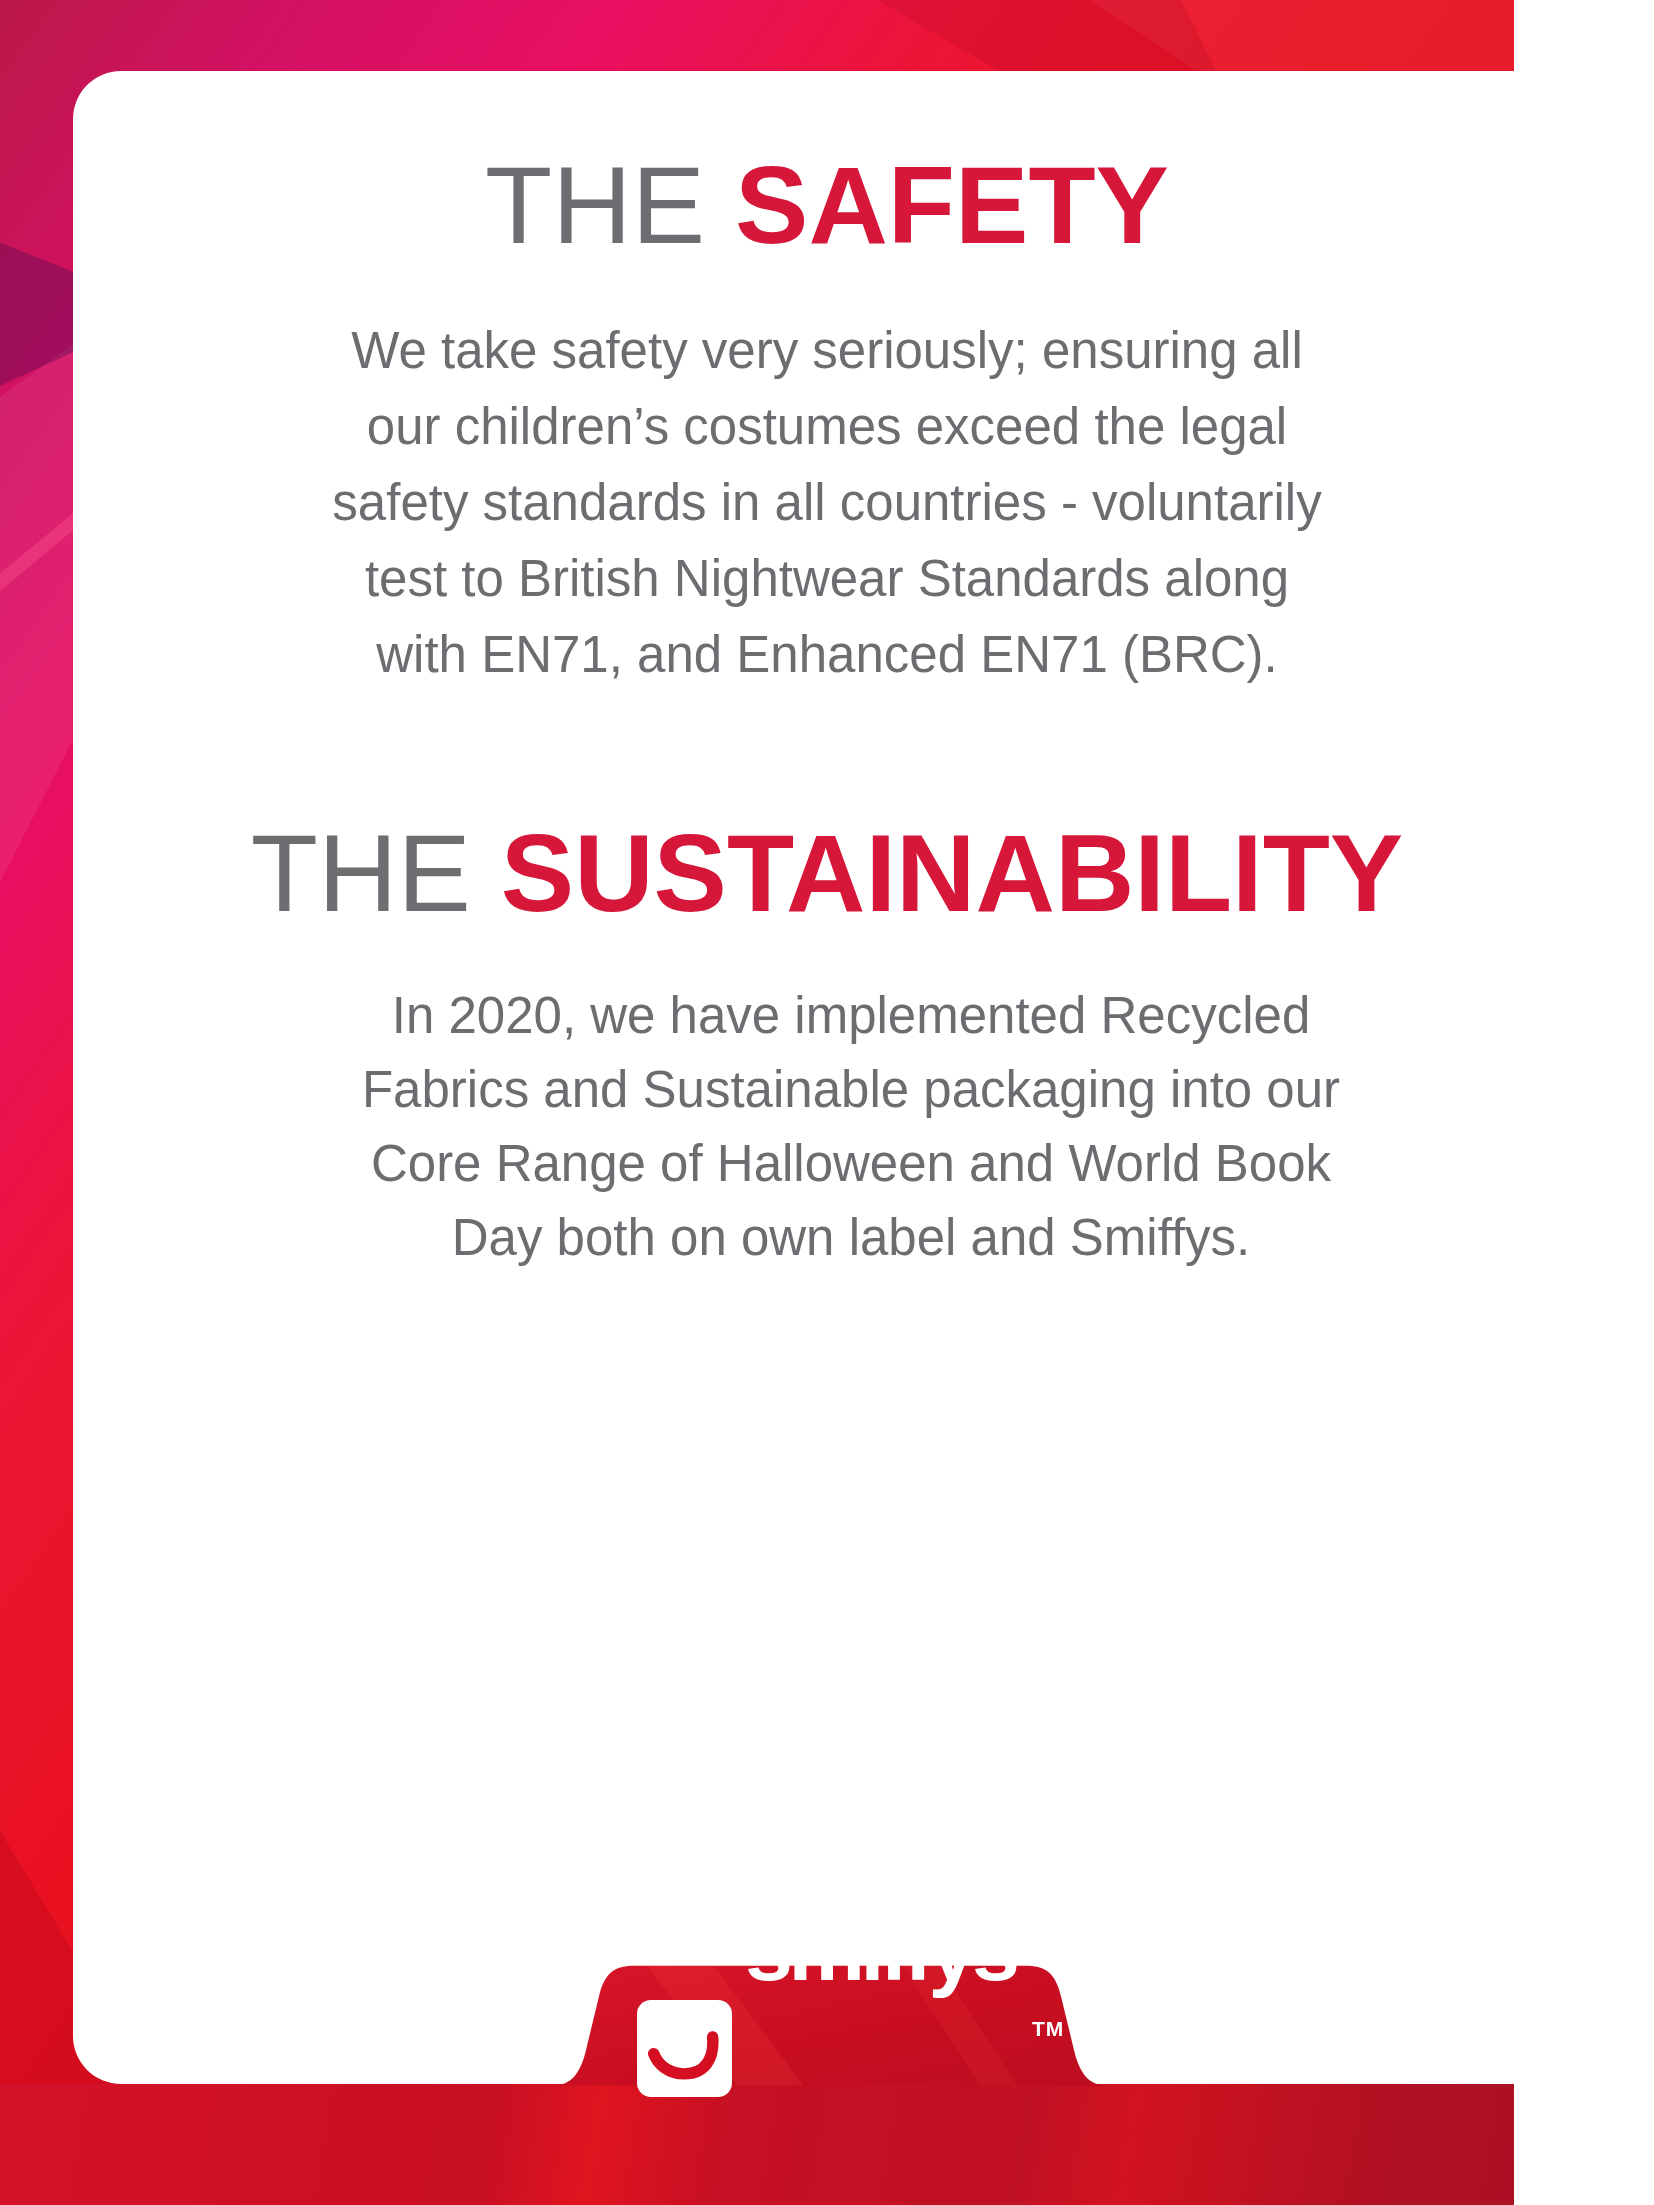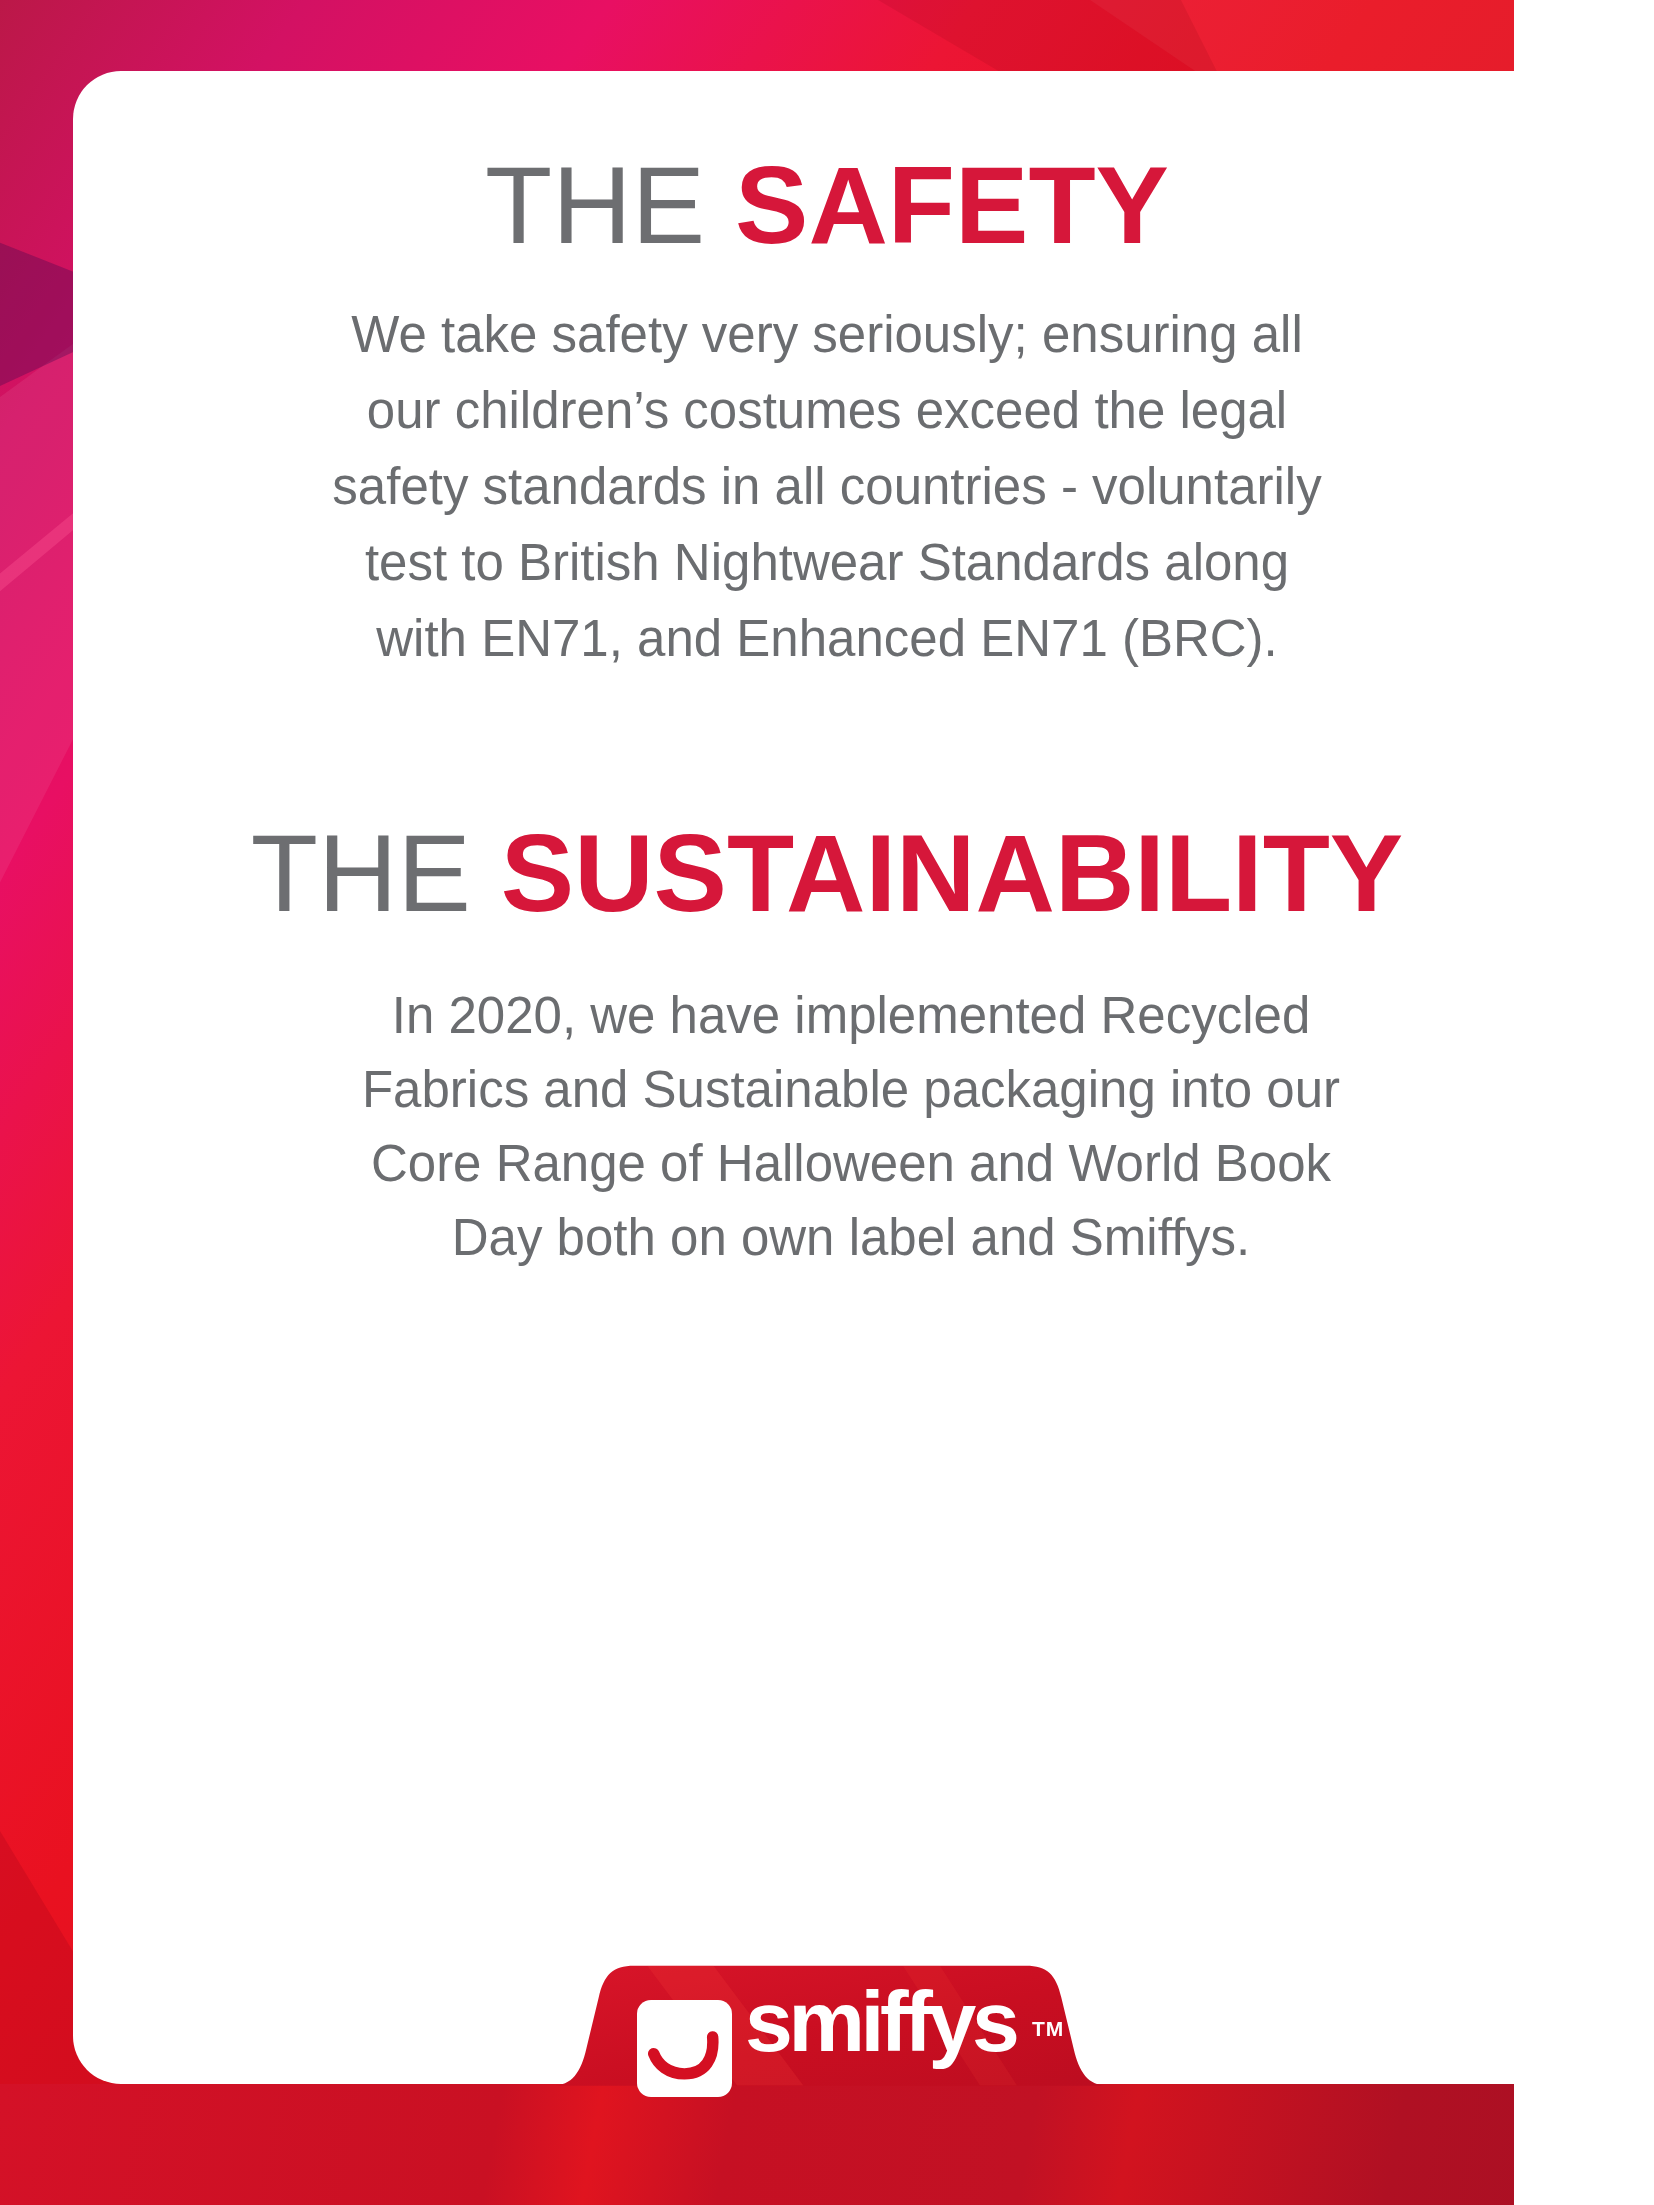--- a/index.html
+++ b/index.html
@@ -33,39 +33,39 @@
         background:var(--card_white);border-radius:48px;}
 
   .center-block{position:absolute;left:73px;width:1508px;text-align:center;}
 
   .h1{top:145px;font-size:110px;line-height:119px;letter-spacing:0;}
   .h2{top:813px;font-size:110px;line-height:119px;}
   .h-prefix{color:var(--heading_gray);font-weight:400;margin-right:30px;}
   .h-emph{color:var(--accent_red);font-weight:700;}
 
   .para{color:var(--body_gray);font-size:51px;white-space:pre-line;}
-  .para.p1{top:297px;line-height:76px;}
+  .para.p1{top:313px;line-height:76px;}
   .para.p2{top:979px;line-height:74px;margin-left:24px;}
 
   .slogan{top:1345px;color:var(--accent_red);font-weight:700;font-size:113px;
           line-height:145px;white-space:pre-line;letter-spacing:0;}
 
   
   .band{position:absolute;left:0;top:2084px;width:1654px;height:122px;
         background:linear-gradient(100deg,
           #d41127 0%, #c91023 30%, #e0141f 36%, #c61023 44%,
           #c11124 62%, #d2131f 68%, #b01023 84%, #a80f24 100%);}
 
   
   .tab-svg{position:absolute;left:521px;top:1962px;width:618px;height:124px;}
 
   .logo-box{position:absolute;left:637px;top:2000px;width:95px;height:97px;
             background:var(--card_white);border-radius:14px;}
   .logo-box svg{position:absolute;inset:0;}
-  .logo-word{position:absolute;left:745px;top:1978px;color:#ffffff;font-weight:700;
+  .logo-word{position:absolute;left:745px;top:1907px;color:#ffffff;font-weight:700;
              font-size:86px;line-height:86px;letter-spacing:-4.4px;}
   .logo-tm{position:absolute;left:1032px;top:2017px;color:#ffffff;font-weight:700;
            font-size:21px;letter-spacing:0.9px;}
   .site{top:2114px;color:#ffffff;font-size:48px;line-height:48px;letter-spacing:-0.9px;}
 </style>
 </head>
 <body>
 
 <div class="poster">
 

